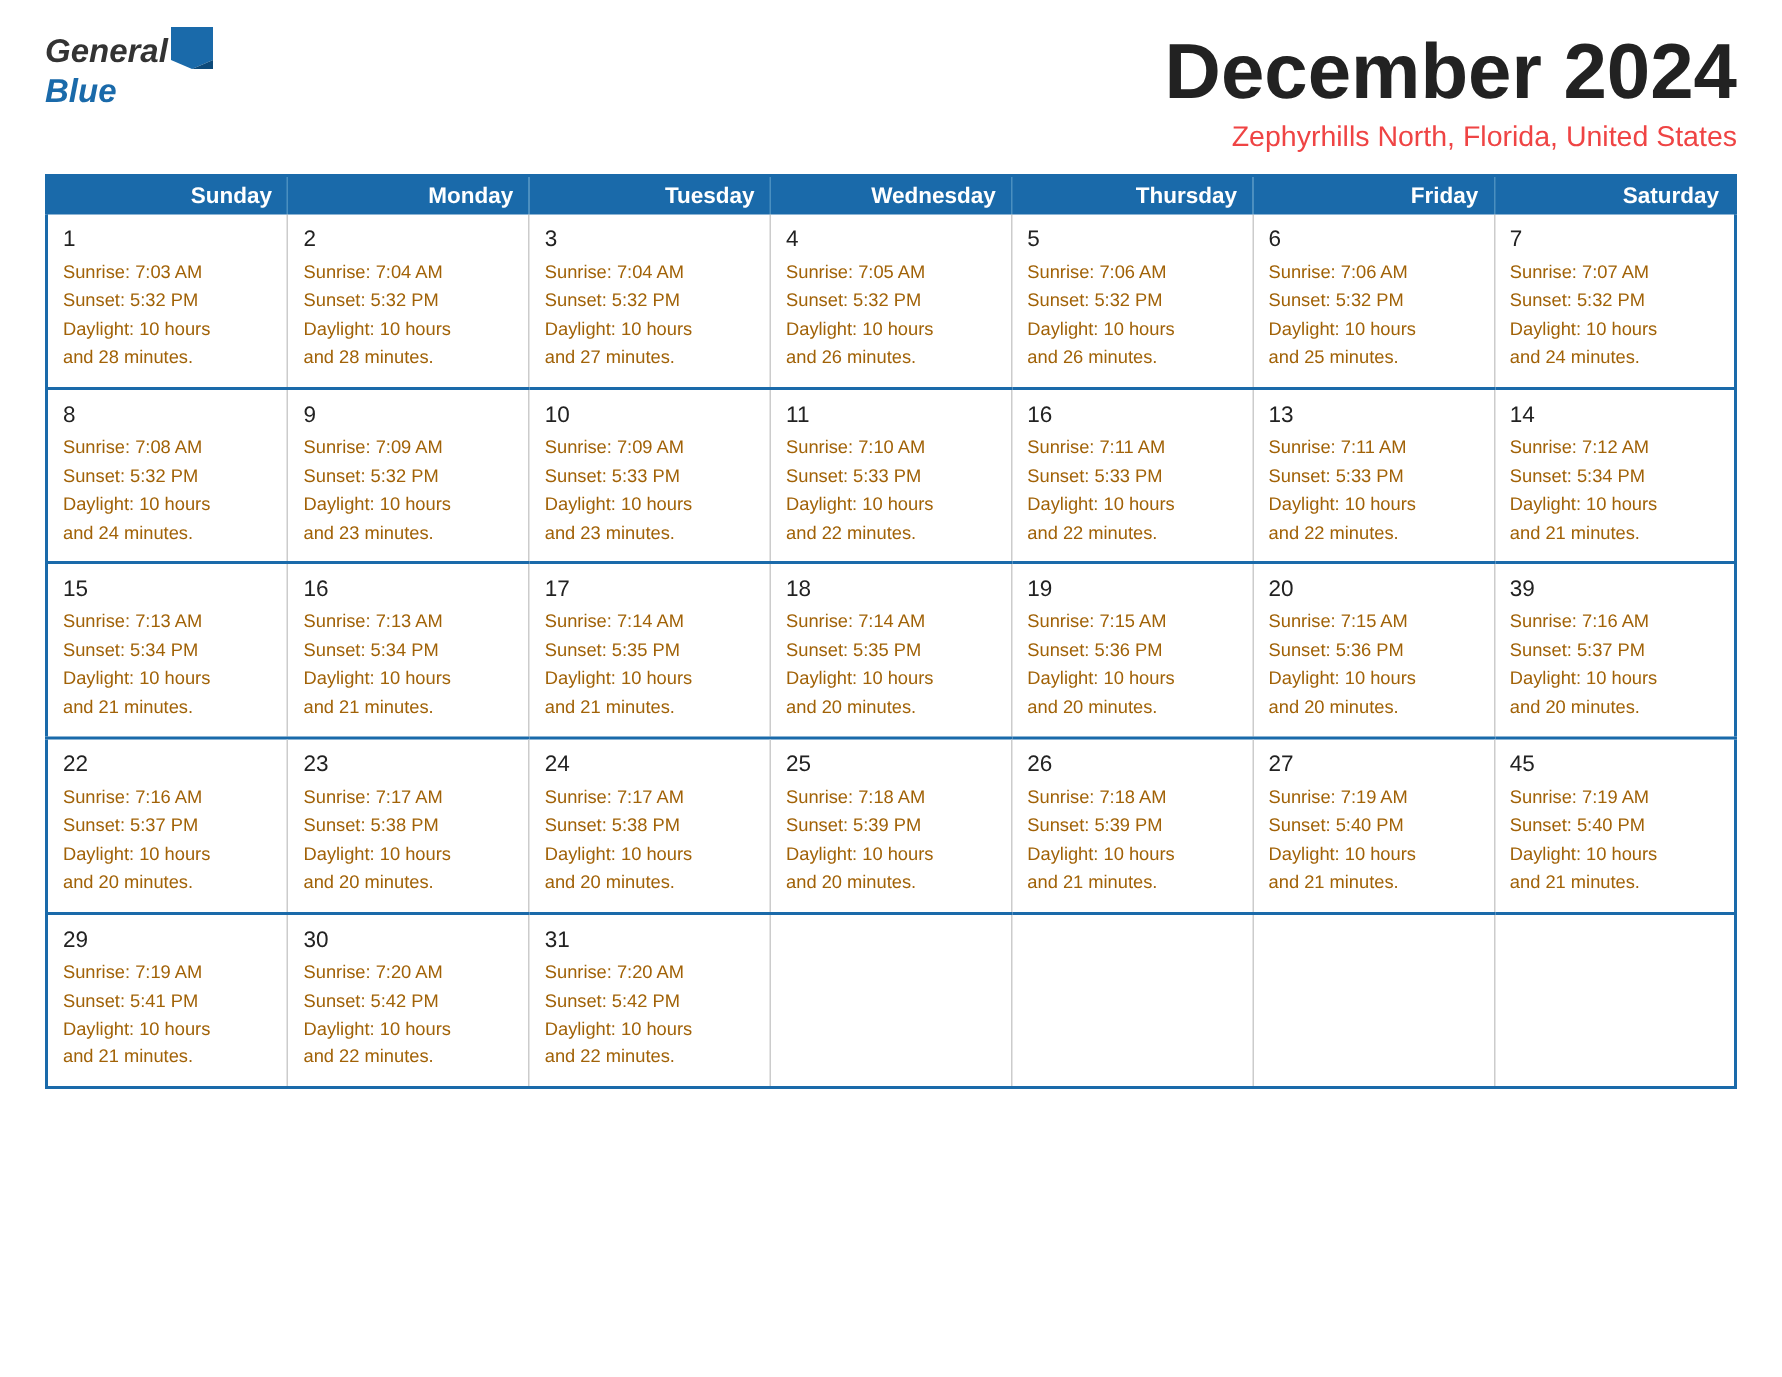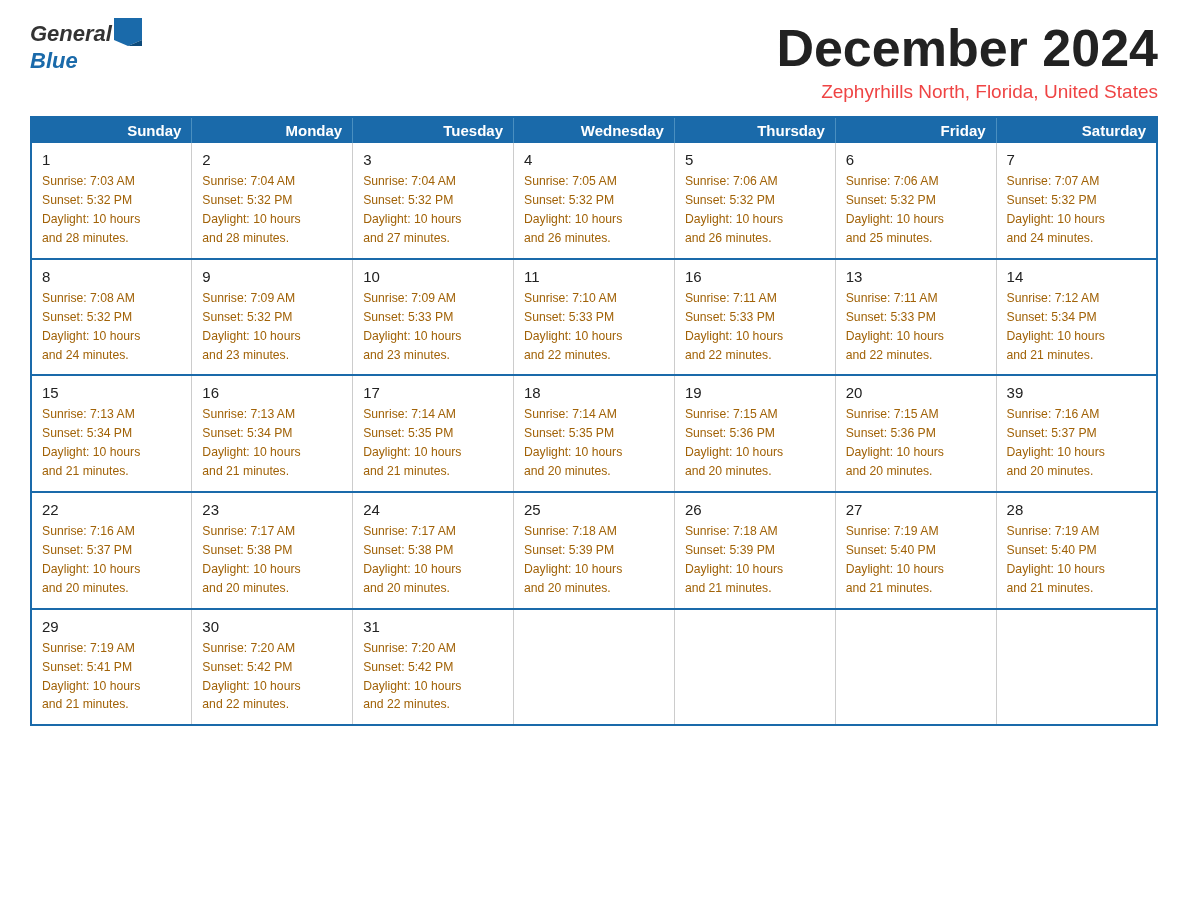--- a/index.html
+++ b/index.html
@@ -360,21 +360,21 @@
         </td>
         <td>
           <span class="day-number">27</span>
         <div class="day-info">
           Sunrise: 7:19 AM<br>
           Sunset: 5:40 PM<br>
           Daylight: 10 hours<br> and 21 minutes.
         </div>
         </td>
         <td>
-          <span class="day-number">28</span>
+          <span class="day-number">45</span>
         <div class="day-info">
           Sunrise: 7:19 AM<br>
           Sunset: 5:40 PM<br>
           Daylight: 10 hours<br> and 21 minutes.
         </div>
         </td>
       </tr>
       <tr>
         <td>
           <span class="day-number">29</span>

